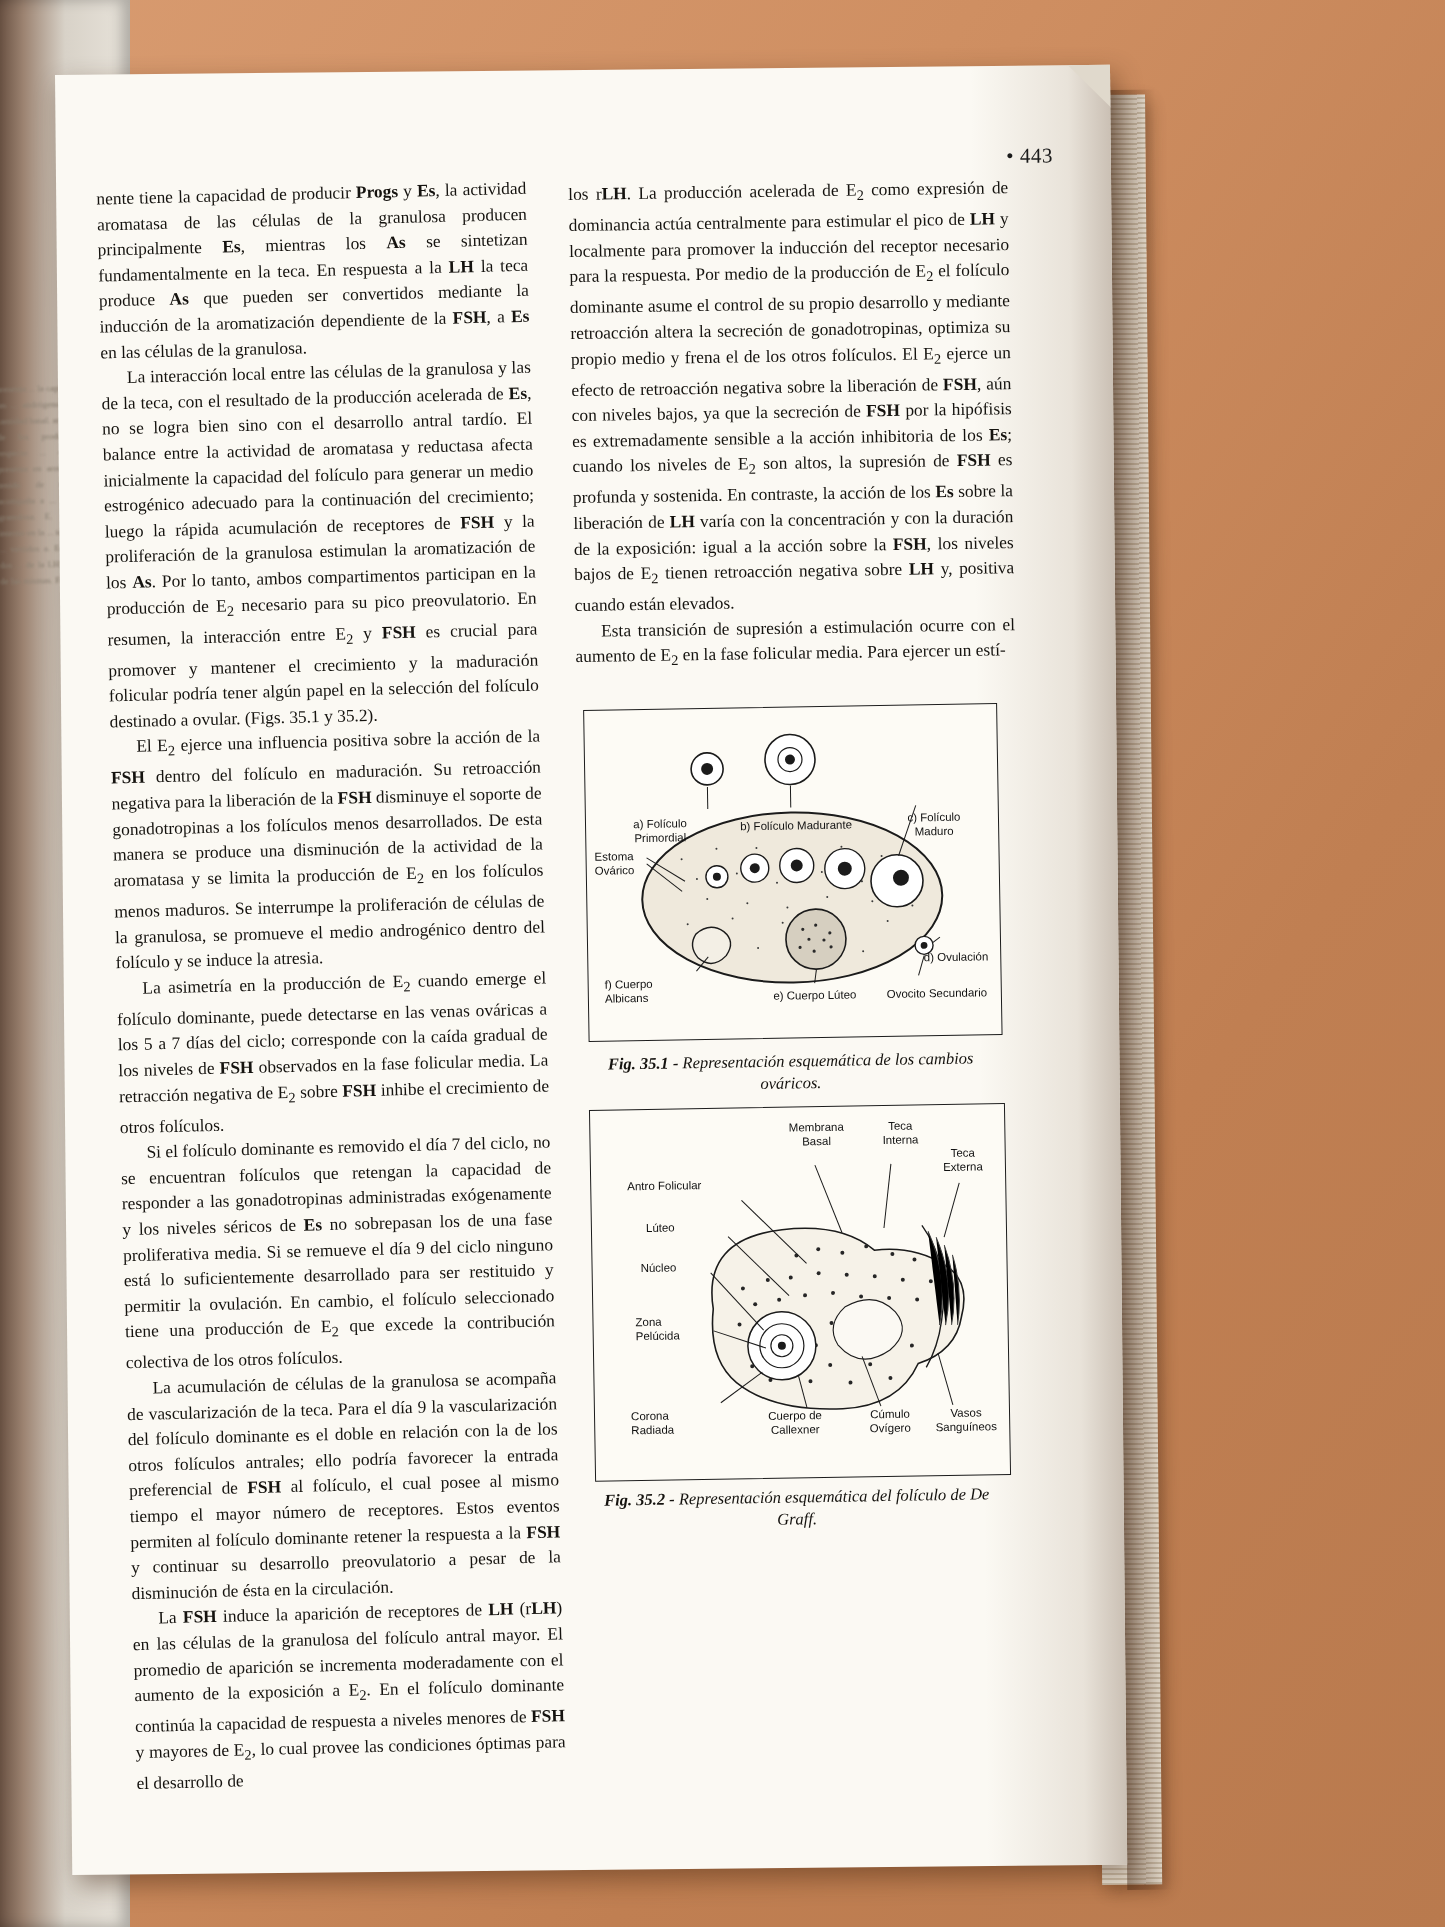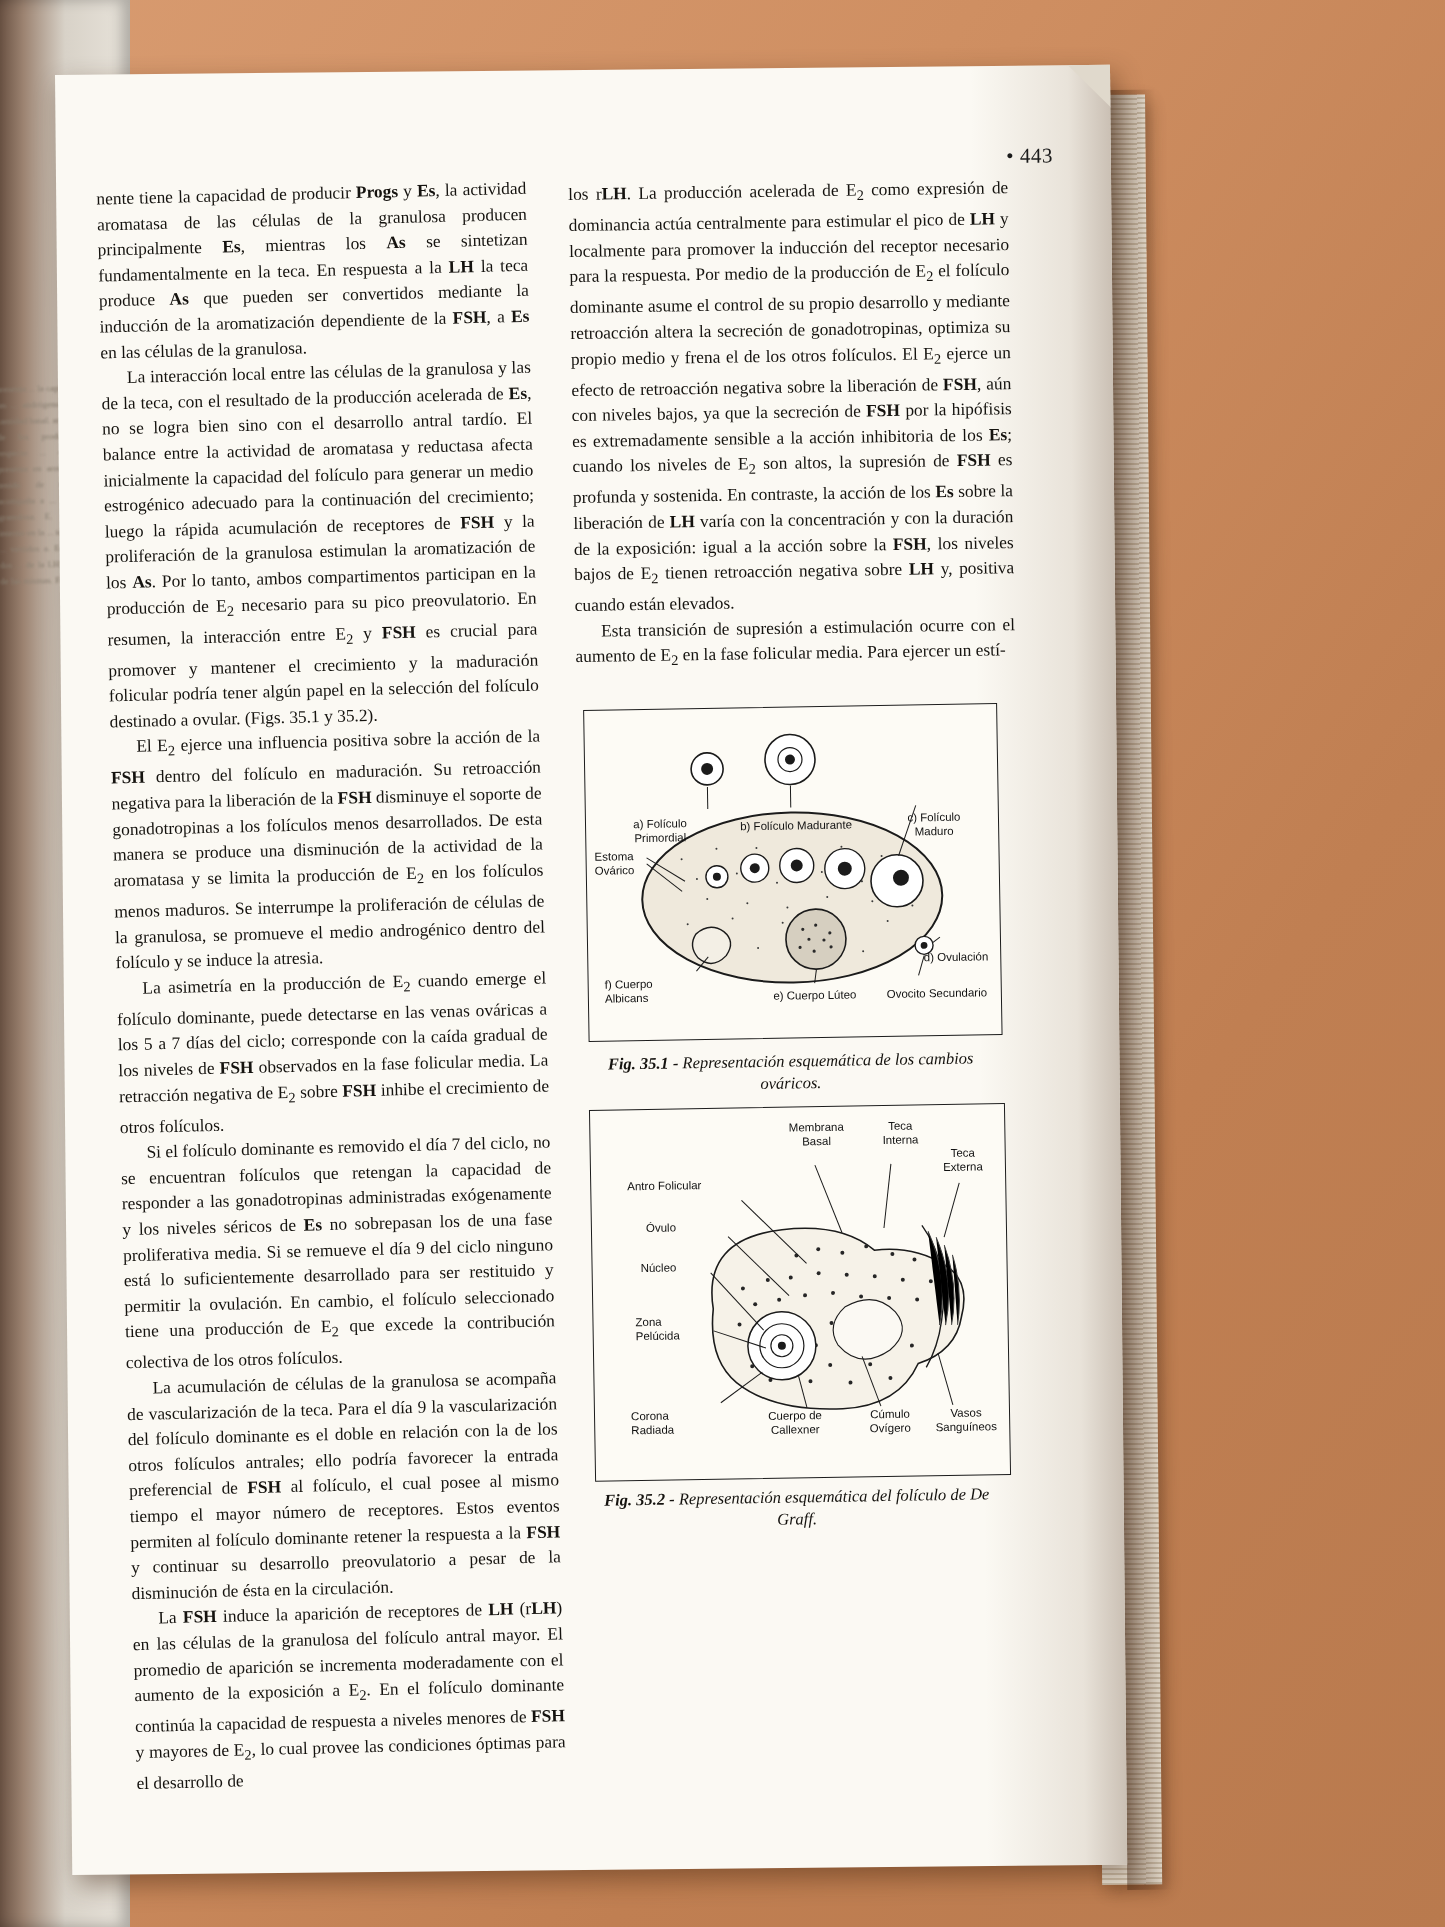--- a/index.html
+++ b/index.html
@@ -383,21 +383,21 @@
           <path d="M358 300 L344 248"></path>
         </g>
       </svg>
       <div class="fig-label" style="left:178px; top:14px; width:96px;">Membrana
 Basal</div>
       <div class="fig-label" style="left:272px; top:14px; width:76px;">Teca
 Interna</div>
       <div class="fig-label" style="left:336px; top:42px; width:72px;">Teca
 Externa</div>
       <div class="fig-label l-left" style="left:36px; top:70px; width:110px;">Antro Folicular</div>
-      <div class="fig-label l-left" style="left:54px; top:112px; width:80px;">Óvulo</div>
+      <div class="fig-label l-left" style="left:54px; top:112px; width:80px;">Lúteo</div>
       <div class="fig-label l-left" style="left:48px; top:152px; width:76px;">Núcleo</div>
       <div class="fig-label l-left" style="left:42px; top:206px; width:82px;">Zona
 Pelúcida</div>
       <div class="fig-label l-left" style="left:36px; top:300px; width:84px;">Corona
 Radiada</div>
       <div class="fig-label" style="left:146px; top:302px; width:108px;">Cuerpo de
 Callexner</div>
       <div class="fig-label" style="left:250px; top:302px; width:90px;">Cúmulo
 Ovígero</div>
       <div class="fig-label" style="left:330px; top:302px; width:82px;">Vasos

